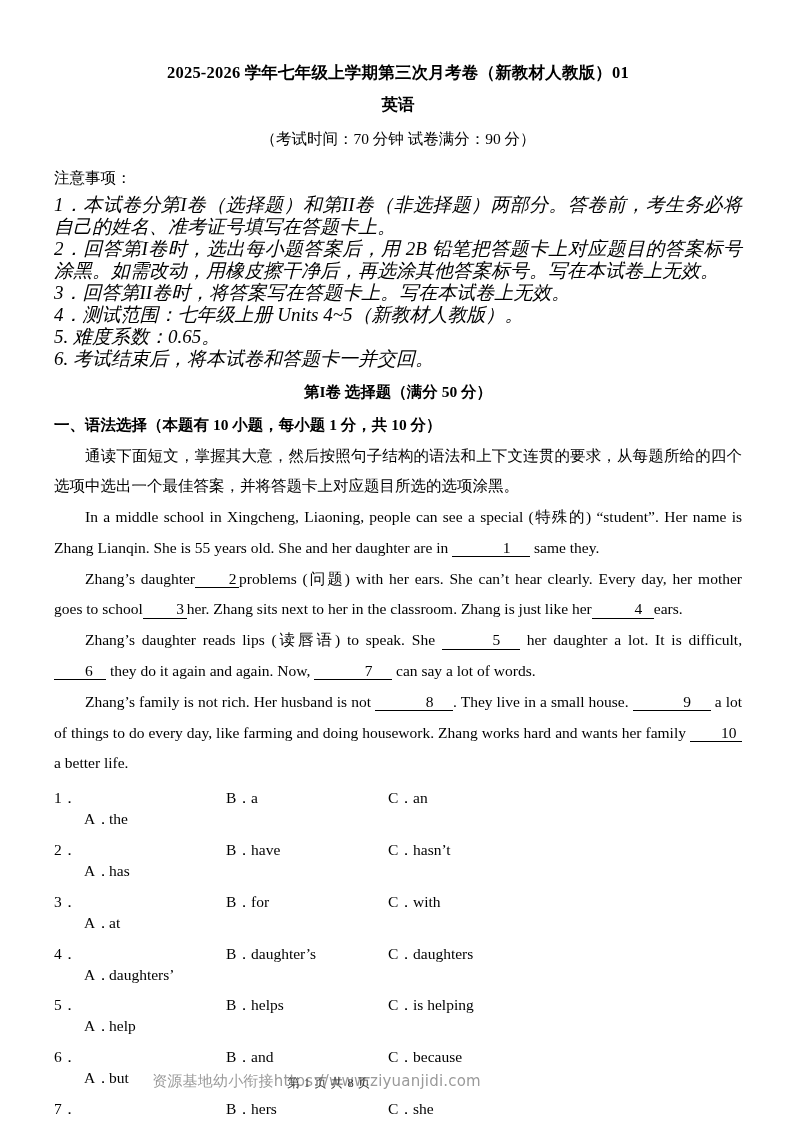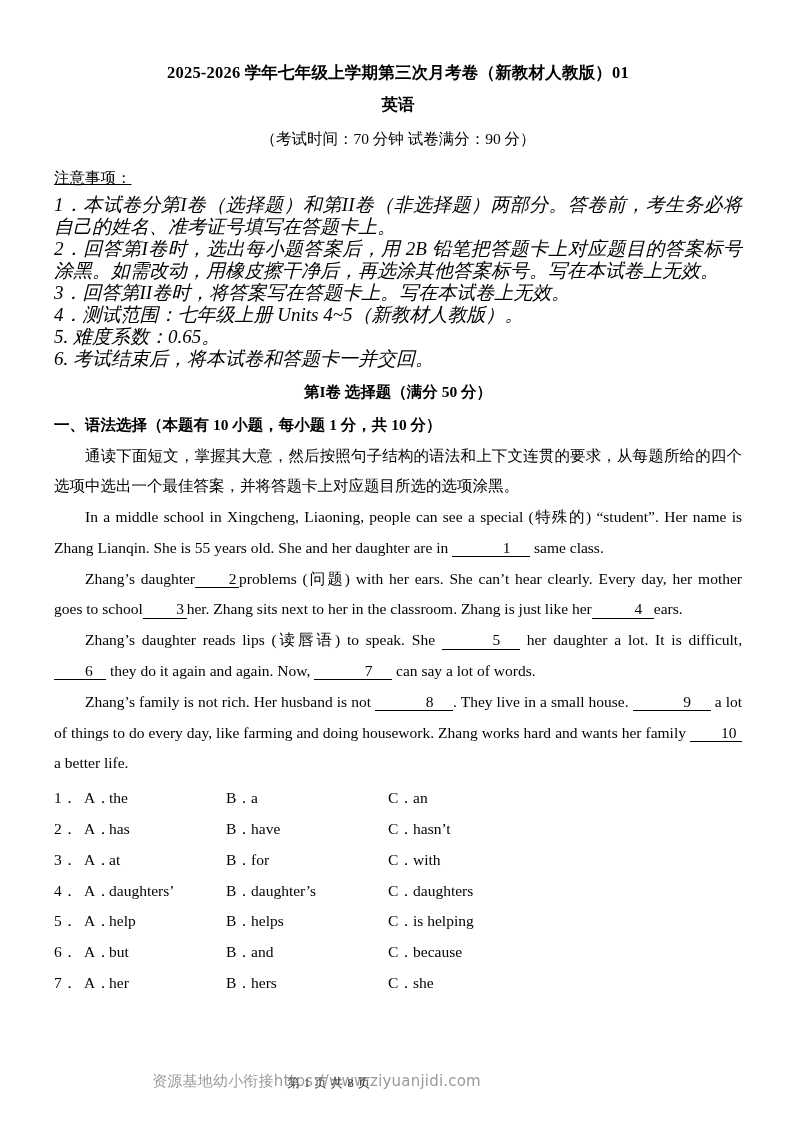--- a/index.html
+++ b/index.html
@@ -51,21 +51,20 @@
     margin-top: 3px;
   }
 
   
   .notes {
     margin-top: 9px;
   }
   .notes-head {
     font-size: 15.5px;
     line-height: 30.5px;
-    text-decoration: underline;
   }
   .note {
     font-size: 19px;
     line-height: 22px;
     text-align: justify;
     text-justify: inter-ideograph;
     font-style: italic;
   }
   .red {
     color: #000000;
@@ -120,21 +119,21 @@
     line-height: 30.8px;
     white-space: nowrap;
   }
   .opt-num {
     width: 30px;
     flex: 0 0 30px;
   }
   .opt-cell {
     flex: 0 0 auto;
   }
-  .opt-cell.a { width: 142px; }
+  .opt-cell.a { width: 142px; margin-top: 21px; }
   .opt-cell.b { width: 162px; }
   .opt-cell.c { width: auto; }
   .opt-letter {
     display: inline-block;
     width: 25px;
   }
 
   
   .footer {
     position: absolute;
@@ -175,21 +174,21 @@
       <div class="note">3．回答第II卷时，将答案写在答题卡上。写在本试卷上无效。</div>
       <div class="note"><span>4．测试范围：</span><span class="red">七年级上册 Units 4~5（新教材人教版）</span><span>。</span></div>
       <div class="note">5. 难度系数：0.65。</div>
       <div class="note">6. 考试结束后，将本试卷和答题卡一并交回。</div>
     </div>
 
     <div class="section-center">第I卷 选择题（满分 50 分）</div>
     <div class="section-left">一、语法选择（本题有 10 小题，每小题 1 分，共 10 分）</div>
     <div class="para">通读下面短文，掌握其大意，然后按照句子结构的语法和上下文连贯的要求，从每题所给的四个选项中选出一个最佳答案，并将答题卡上对应题目所选的选项涂黑。</div>
 
-    <div class="para"><span>In a middle school in Xingcheng, Liaoning, people can see a special (特殊的) “student”. Her name is Zhang Lianqin. She is 55 years old. She and her daughter are in</span> <span class="blank b-lg">1</span> <span>same class.</span></div>
+    <div class="para"><span>In a middle school in Xingcheng, Liaoning, people can see a special (特殊的) “student”. Her name is Zhang Lianqin. She is 55 years old. She and her daughter are in</span> <span class="blank b-lg">1</span> <span>same they.</span></div>
 
     <div class="para"><span>Zhang’s daughter</span><span class="blank b-sm">2</span><span>problems (问题) with her ears. She can’t hear clearly. Every day, her mother goes to school</span><span class="blank b-sm">3</span><span>her. Zhang sits next to her in the classroom. Zhang is just like her</span><span class="blank b-md">4</span><span>ears.</span></div>
 
     <div class="para"><span>Zhang’s daughter reads lips (读唇语) to speak. She</span> <span class="blank b-lg">5</span> <span>her daughter a lot. It is difficult,</span> <span class="blank-lead">6</span> <span>they do it again and again. Now,</span> <span class="blank b-lg">7</span> <span>can say a lot of words.</span></div>
 
     <div class="para"><span>Zhang’s family is not rich. Her husband is not</span> <span class="blank b-lg">8</span><span>. They live in a small house.</span> <span class="blank b-lg">9</span> <span>a lot of things to do every day, like farming and doing housework. Zhang works hard and wants her family</span> <span class="blank-lead">10</span> <span>a better life.</span></div>
 
     <div class="options" id="options-list">
         <div class="opt-row">
           <span class="opt-num">1．</span>

